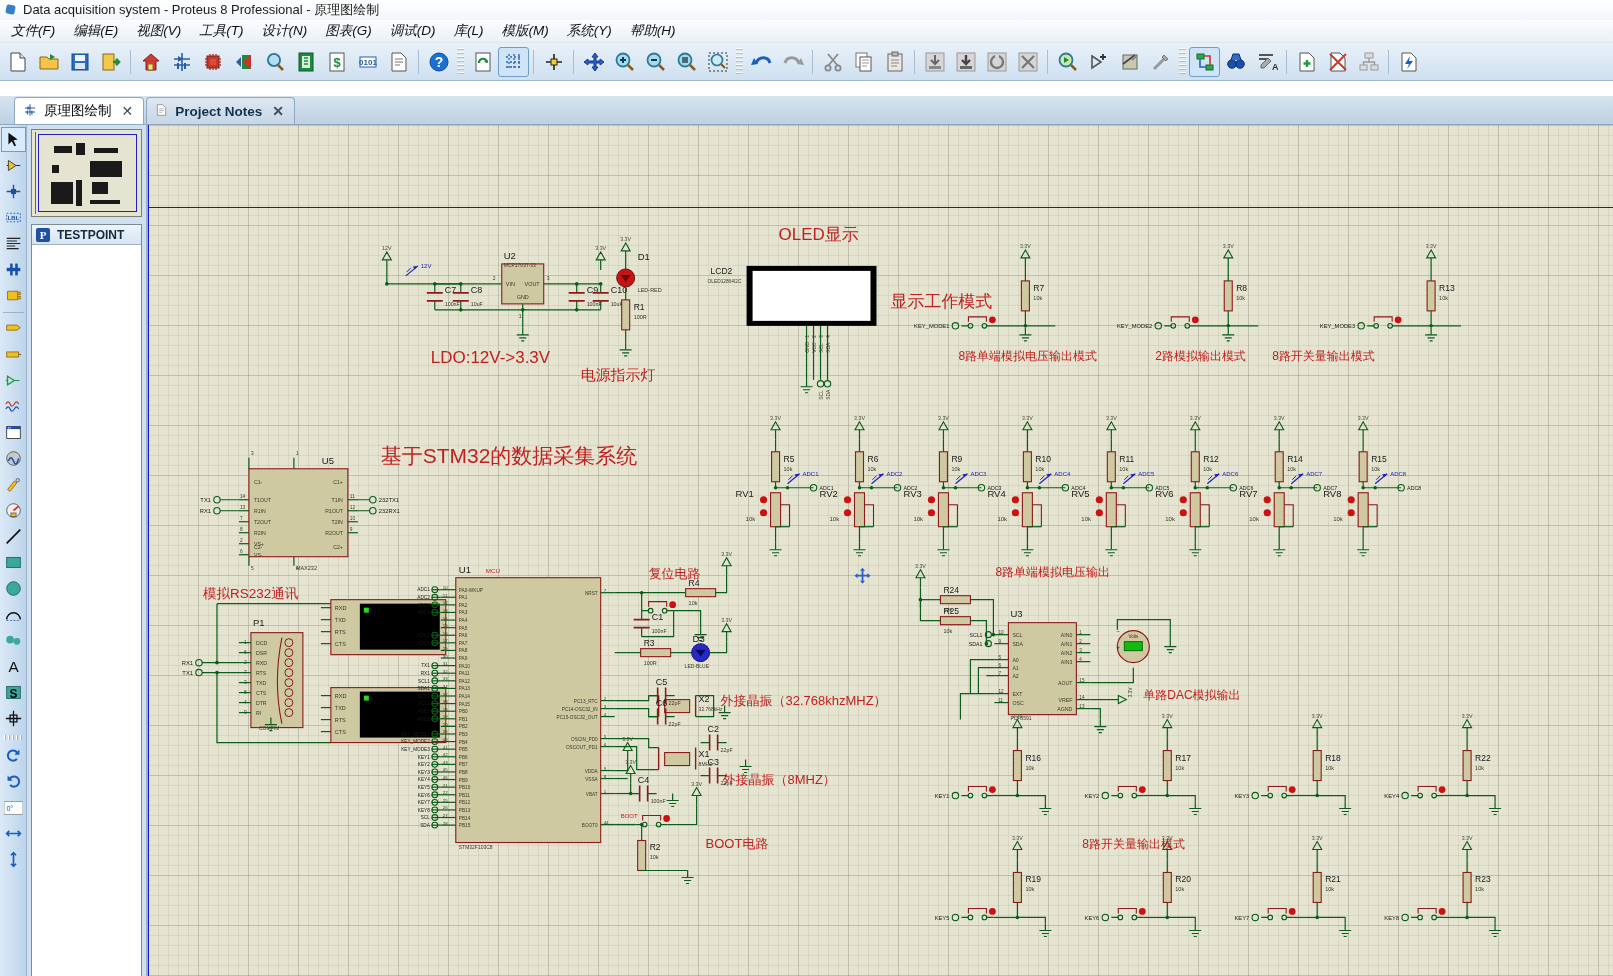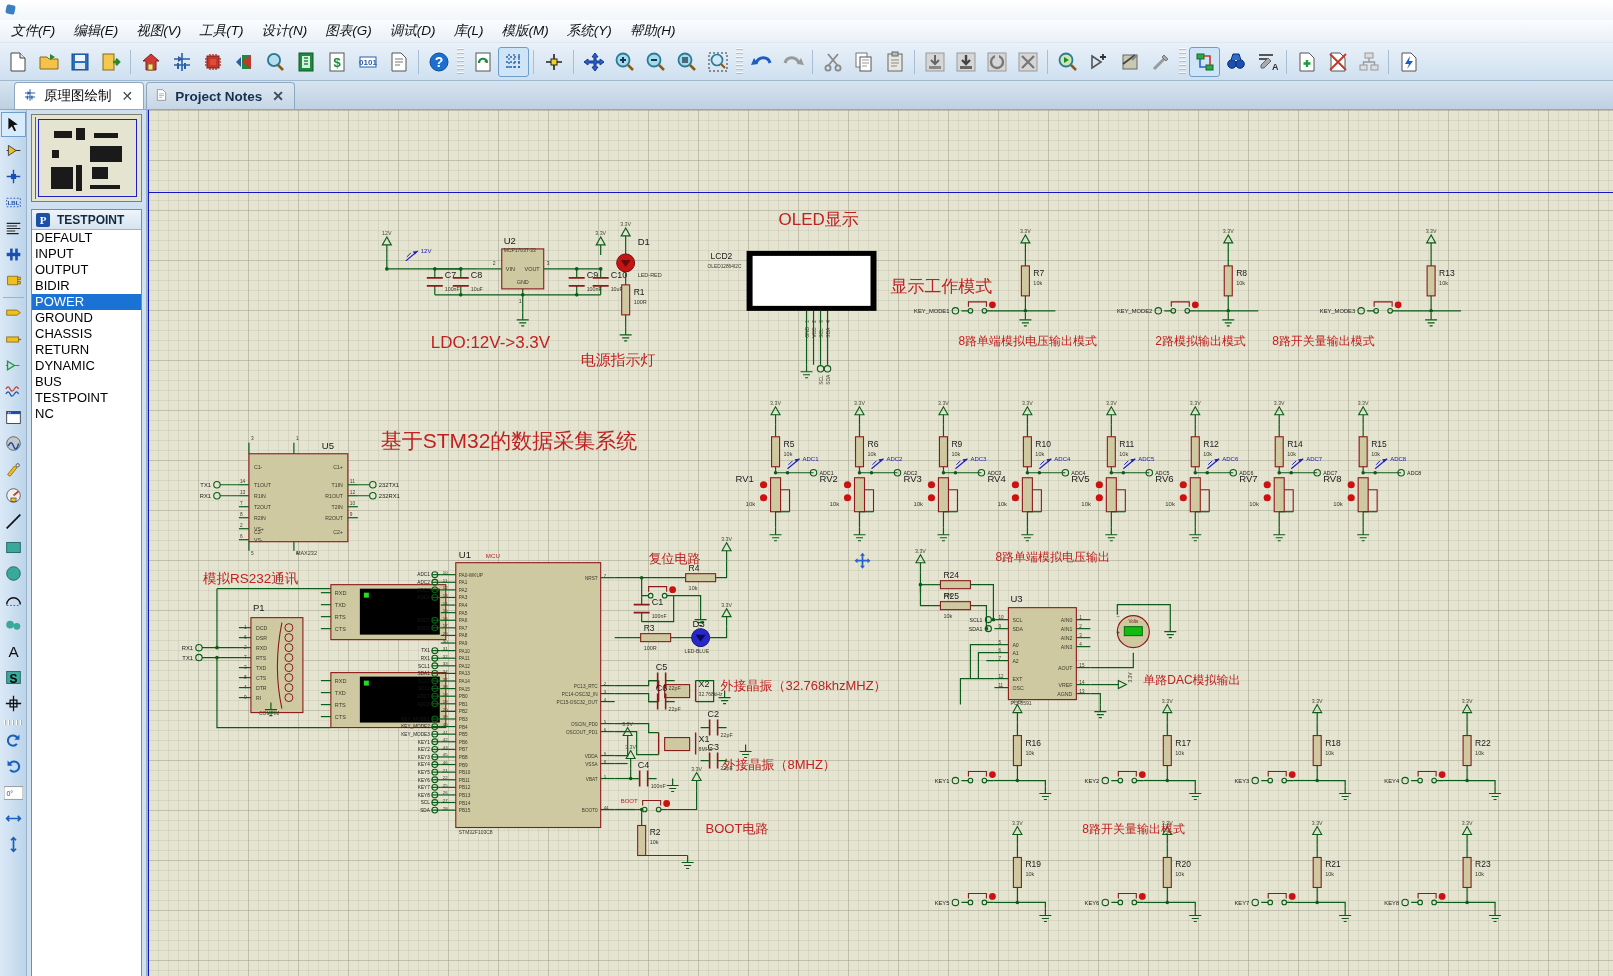--- a/index.html
+++ b/index.html
@@ -74,20 +74,21 @@
   .tbtn.active { background: #cfe4f7; border: 1px solid #6d9ec9; }
   .tbtn svg { display:block; }
 
   
   #tabbar {
     height: 29px;
     background: linear-gradient(#d7e4f0, #bed0e2);
     display: flex; align-items: flex-end;
     padding-left: 14px;
     border-bottom: 1px solid #8da8c0;
+    margin-top: 15px;
   }
   .doc-tab {
     height: 27px;
     display: flex; align-items: center; gap: 7px;
     padding: 0 10px 0 8px;
     margin-right: 2px;
     border: 1px solid #8da8c0; border-bottom: none;
     border-radius: 4px 4px 0 0;
     background: linear-gradient(#dde7f1, #c6d6e6);
     font-size: 13.5px; color: #15314e;
@@ -210,20 +211,21 @@
   }
   #schsvg { position: absolute; inset: 0; }
 
   text { font-family: "Liberation Sans", sans-serif; }
 </style>
 </head>
 <body>
 
 <div id="titlebar">
   <span class="app-icon"></span>
+  <span>Data acquisition system - Proteus 8 Professional - 原理图绘制</span>
 </div>
 
 <div id="menubar">
   <span class="menu-item">文件(F)</span>
   <span class="menu-item">编辑(E)</span>
   <span class="menu-item">视图(V)</span>
   <span class="menu-item">工具(T)</span>
   <span class="menu-item">设计(N)</span>
   <span class="menu-item">图表(G)</span>
   <span class="menu-item">调试(D)</span>
@@ -751,34 +753,20 @@
       <div class="blob" style="left:19px;top:52px;width:22px;height:22px;"></div>
       <div class="blob" style="left:44px;top:50px;width:6px;height:26px;"></div>
       <div class="blob" style="left:60px;top:52px;width:16px;height:12px;"></div>
       <div class="blob" style="left:58px;top:70px;width:30px;height:4px;"></div>
     </div>
 
     <div id="objselector">
       <div id="os-head">
         <span class="pbadge">P</span>
         <span>TESTPOINT</span>
-      </div>
-      <div>
-        <div class="os-item">DEFAULT</div>
-        <div class="os-item">INPUT</div>
-        <div class="os-item">OUTPUT</div>
-        <div class="os-item">BIDIR</div>
-        <div class="os-item sel">POWER</div>
-        <div class="os-item">GROUND</div>
-        <div class="os-item">CHASSIS</div>
-        <div class="os-item">RETURN</div>
-        <div class="os-item">DYNAMIC</div>
-        <div class="os-item">BUS</div>
-        <div class="os-item">TESTPOINT</div>
-        <div class="os-item">NC</div>
       </div>
     </div>
   </div>
 
   <div id="canvaswrap">
     <div id="canvas"></div>
     <div id="sheetleft"></div>
     <div id="sheetborder"></div>
 
     <svg id="schsvg" viewBox="0 0 1466 906" preserveAspectRatio="none">

